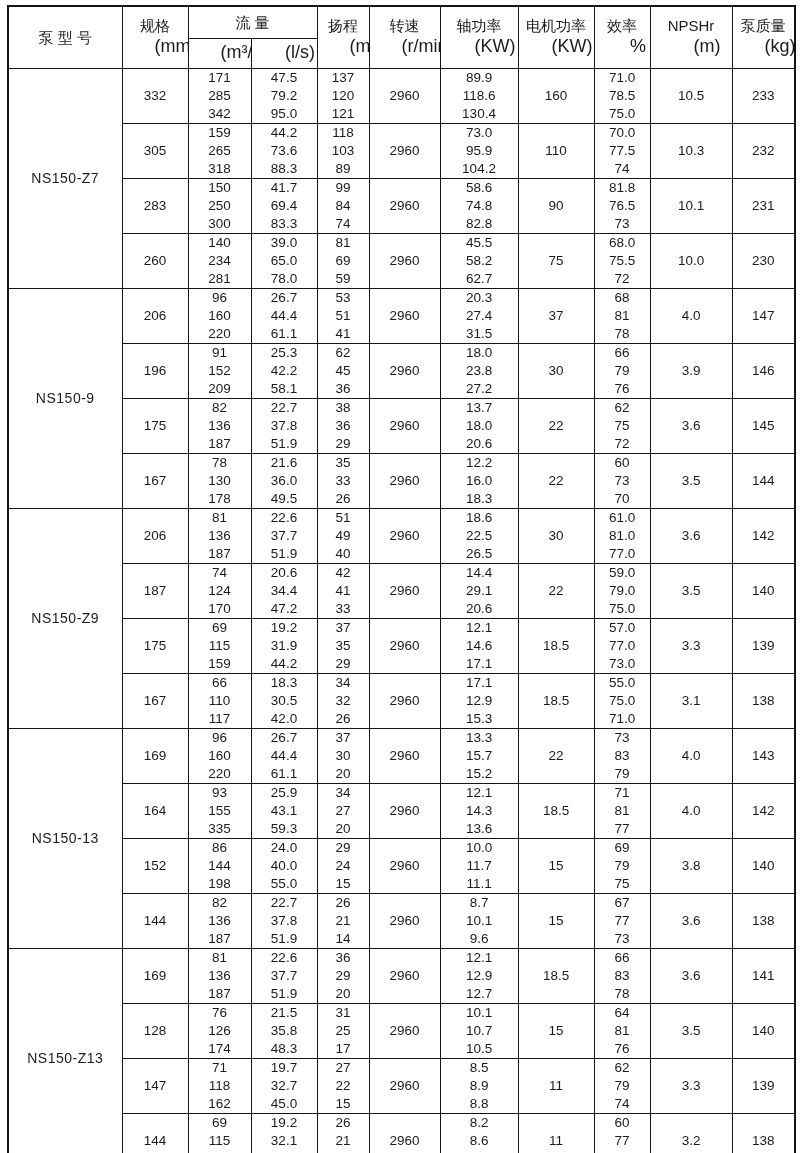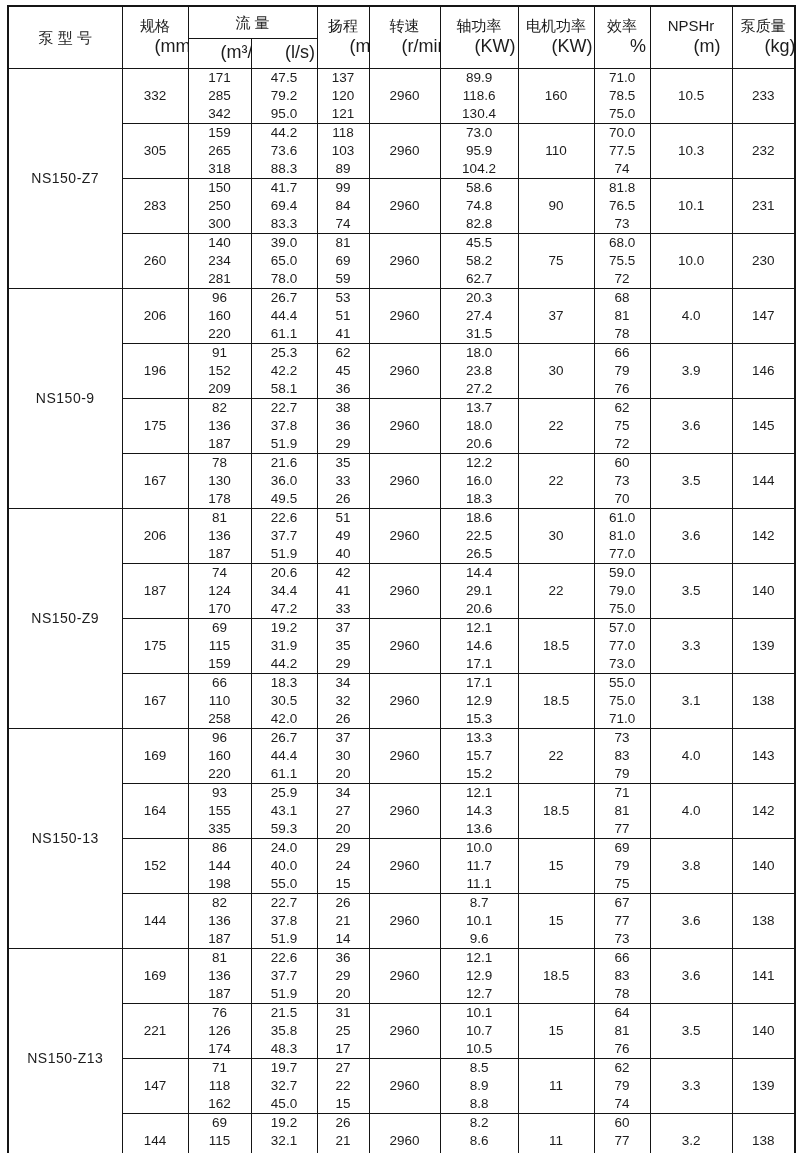--- a/index.html
+++ b/index.html
@@ -451,21 +451,21 @@
             <div class="ln">73.0</div>
           </td>
           <td>3.3</td>
           <td>139</td>
         </tr>
         <tr>
           <td>167</td>
           <td>
             <div class="ln">66</div>
             <div class="ln">110</div>
-            <div class="ln">258</div>
+            <div class="ln">117</div>
           </td>
           <td>
             <div class="ln">18.3</div>
             <div class="ln">30.5</div>
             <div class="ln">42.0</div>
           </td>
           <td>
             <div class="ln">34</div>
             <div class="ln">32</div>
             <div class="ln">26</div>
@@ -641,21 +641,21 @@
           <td>18.5</td>
           <td>
             <div class="ln">66</div>
             <div class="ln">83</div>
             <div class="ln">78</div>
           </td>
           <td>3.6</td>
           <td>141</td>
         </tr>
         <tr>
-          <td>221</td>
+          <td>128</td>
           <td>
             <div class="ln">76</div>
             <div class="ln">126</div>
             <div class="ln">174</div>
           </td>
           <td>
             <div class="ln">21.5</div>
             <div class="ln">35.8</div>
             <div class="ln">48.3</div>
           </td>

